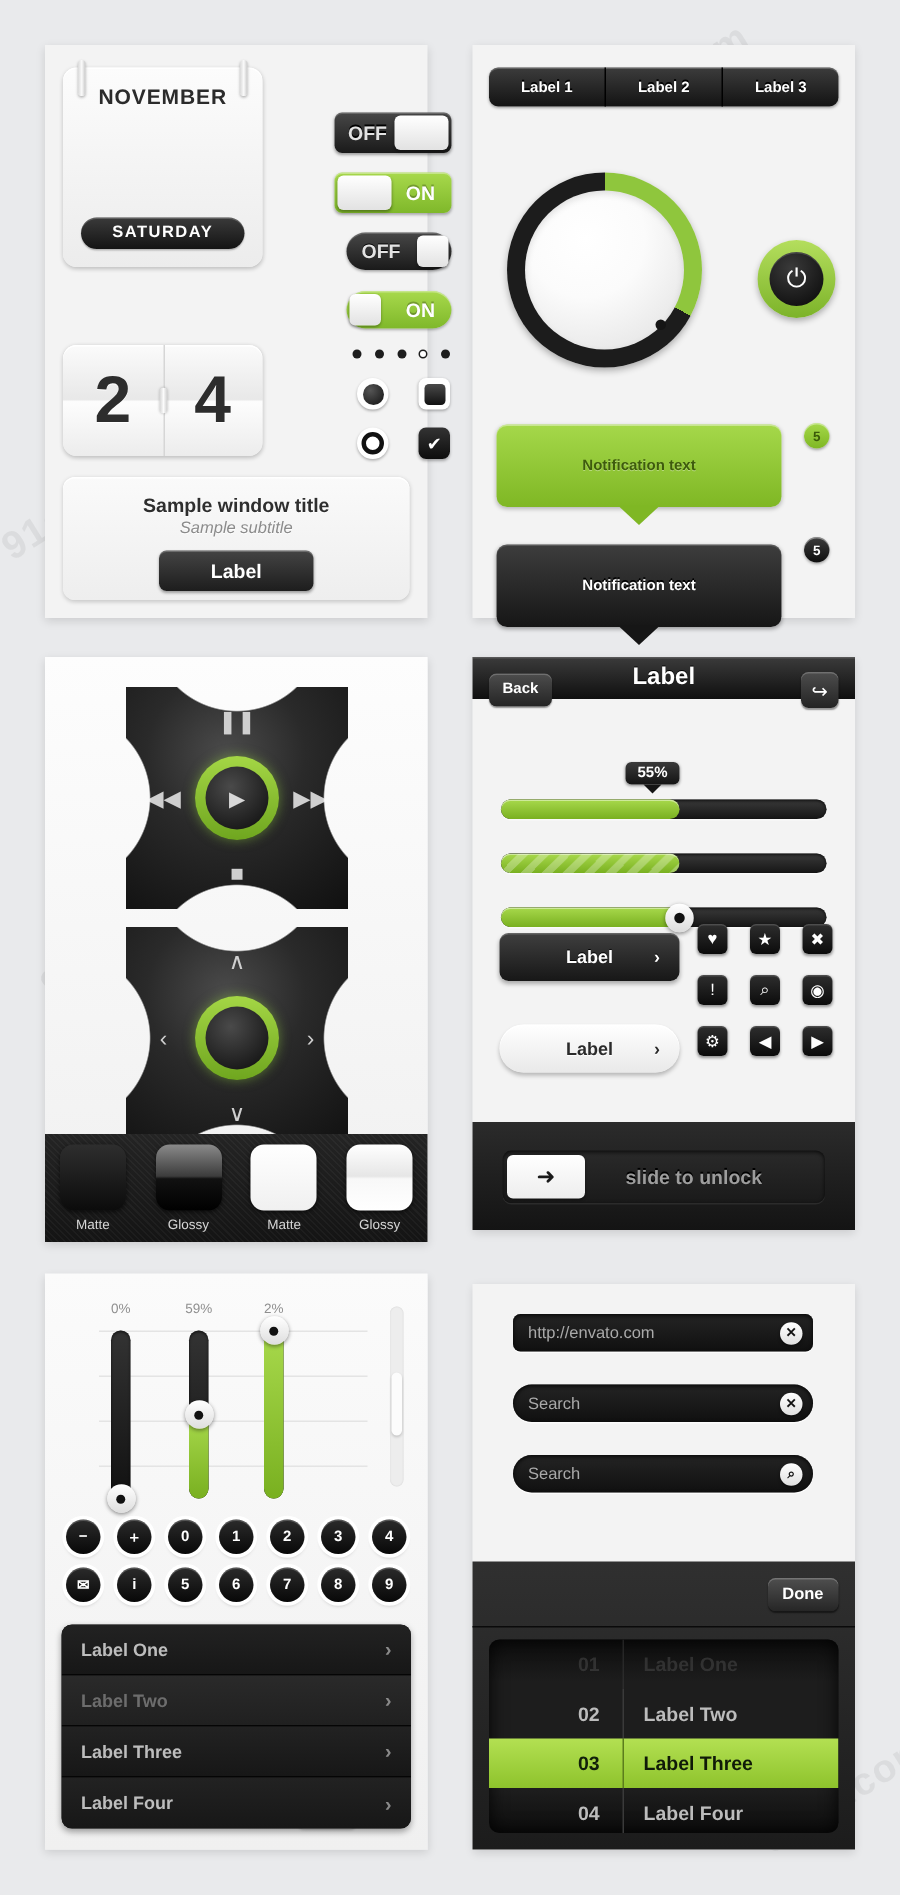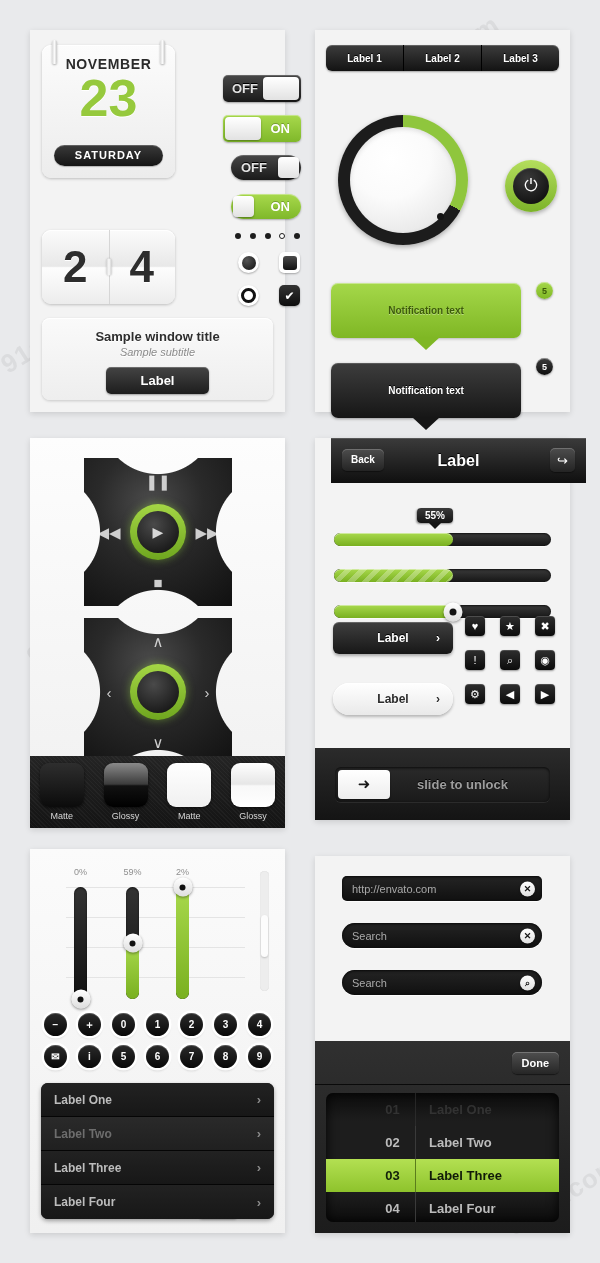--- a/index.html
+++ b/index.html
@@ -285,21 +285,21 @@
   .sw .chip{ width:44px; height:44px; border-radius:9px; margin:0 auto;
              box-shadow:0 1px 3px rgba(0,0,0,.6); }
   .sw.m1 .chip{ background:linear-gradient(180deg,#2e2e2e,#0b0b0b); }
   .sw.g1 .chip{ background:linear-gradient(180deg,#8a8a8a 0%,#3c3c3c 48%,#111 52%,#000 100%); }
   .sw.m2 .chip{ background:linear-gradient(180deg,#ffffff,#f0f0f0); }
   .sw.g2 .chip{ background:linear-gradient(180deg,#ffffff 0%,#e6e6e6 48%,#f8f8f8 52%,#ffffff 100%); }
   .sw .cap{ font-size:9px; color:#d6d6d6; margin-top:4px; }
 
   
   .navbar{
-    position:absolute; left:16px; top:0; width:255px; height:45px;
+    position:absolute; left:0; top:0; width:255px; height:28px;
     background:linear-gradient(180deg,#3b3b3b,#0f0f0f);
     display:flex; align-items:center; justify-content:center;
     box-shadow:inset 0 1px 0 rgba(255,255,255,.15);
   }
   .navbar .ttl{ color:#fff; font-size:16px; font-weight:bold; text-shadow:0 -1px 0 #000; }
   .nav-back{
     position:absolute; left:11px; top:11px; height:22px; padding:0 9px;
     border-radius:5px; background:linear-gradient(180deg,#4d4d4d,#242424);
     color:#fff; font-size:10px; font-weight:bold; line-height:22px;
     box-shadow:inset 0 1px 0 rgba(255,255,255,.2), 0 1px 1px rgba(0,0,0,.4);
@@ -500,21 +500,20 @@
   <div class="wm" style="left:120px; top:960px; transform:rotate(-32deg);">91sc.com</div>
   <div class="wm" style="left:430px; top:900px; transform:rotate(-32deg);">91sc.com</div>
   <div class="wm" style="left:500px; top:1180px; transform:rotate(-32deg);">91sc.com</div>
 
   <div class="panel p1">
 
     <div class="cal">
       <span class="ring l"></span>
       <span class="ring r"></span>
       <div class="month">NOVEMBER</div>
-      <div class="day">23</div>
       <div class="wd">SATURDAY</div>
     </div>
 
     <div class="flip">
       <div class="half">2</div>
       <div class="half">4</div>
       <span class="seam"></span>
       <span class="knob"></span>
     </div>
 

